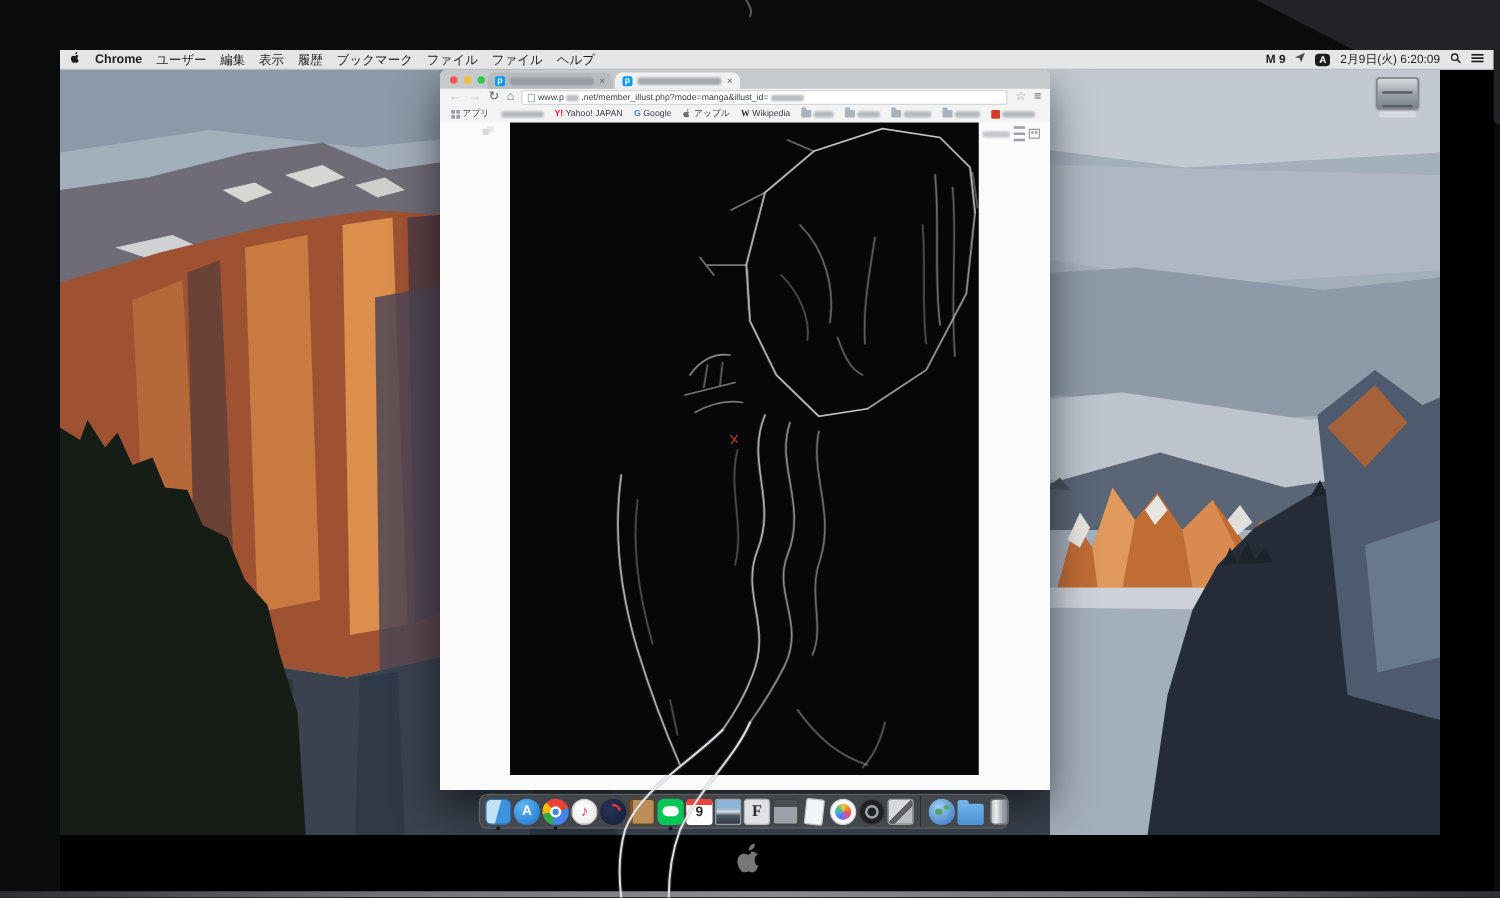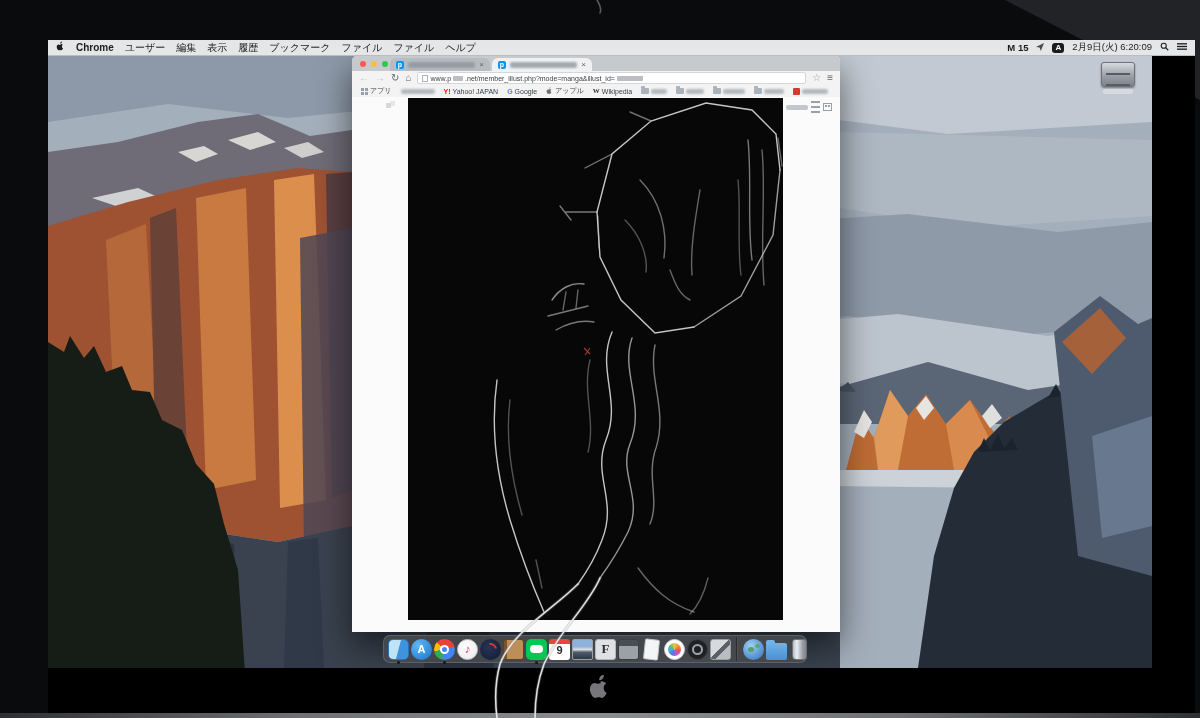--- a/index.html
+++ b/index.html
@@ -112,21 +112,21 @@
         <span>ユーザー</span>
         <span>編集</span>
         <span>表示</span>
         <span>履歴</span>
         <span>ブックマーク</span>
         <span>ファイル</span>
         <span>ファイル</span>
         <span>ヘルプ</span>
       </div>
       <div class="mb-right">
-        <span style="font-weight:bold;">M 15</span>
+        <span style="font-weight:bold;">M 9</span>
         <span class="mini-ic">
           <svg width="8" height="8" viewBox="0 0 10 10">
               <path d="M0 5 L10 0 L6 10 L4.5 5.5 Z" fill="#4a4a4e"></path>
             </svg>
         </span>
         <span class="input-badge">A</span>
         <span>2月9日(火) 6:20:09</span>
         <span class="mini-ic">
           <svg width="9" height="9" viewBox="0 0 12 12">
               <circle cx="5" cy="5" r="3.4" fill="none" stroke="#1d1d1f" stroke-width="1.4"></circle>

